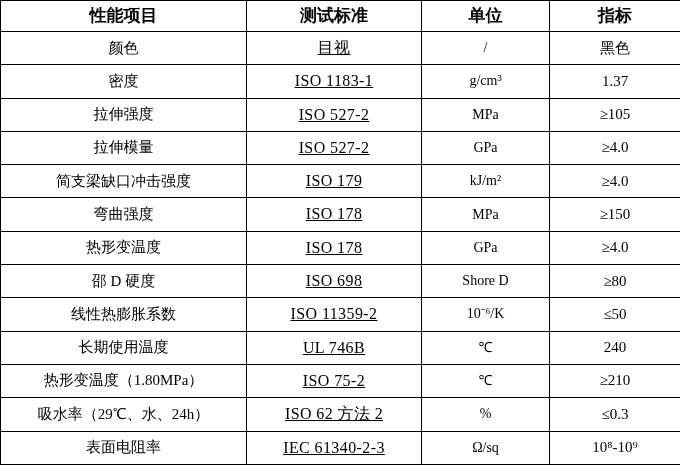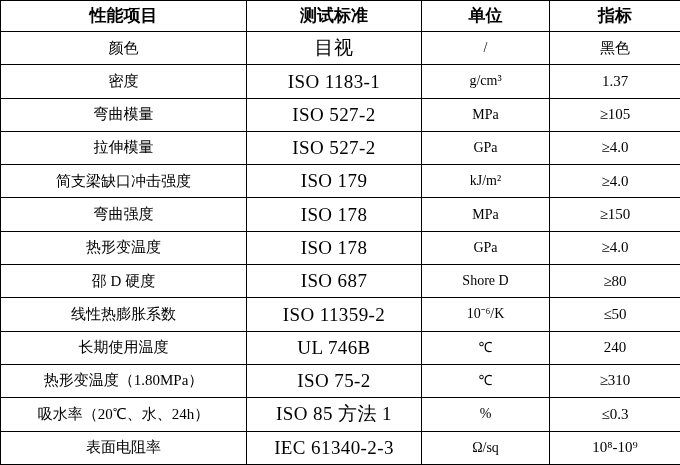--- a/index.html
+++ b/index.html
@@ -41,22 +41,23 @@
   }
   #spec-table tbody td {
     font-size: 15px;
     height: 27px;
   }
   #spec-table tbody td.col-0 {
     font-size: 15px;
   }
   #spec-table tbody td.col-1 {
     font-family: "Liberation Serif", serif;
-    font-size: 19px;
+    font-size: 16px;
     letter-spacing: 0.4px;
+    text-decoration: underline;
   }
   #spec-table tbody td.col-2 {
     font-family: "Liberation Serif", serif;
     font-size: 14px;
   }
   #spec-table tbody td.col-3 {
     font-family: "Liberation Serif", serif;
     font-size: 15px;
     margin-top: 28px;
   }
@@ -89,21 +90,21 @@
         <td class="col-2">/</td>
         <td class="col-3">黑色</td>
       </tr>
       <tr>
         <td class="col-0 cjk">密度</td>
         <td class="col-1">ISO 1183-1</td>
         <td class="col-2">g/cm³</td>
         <td class="col-3">1.37</td>
       </tr>
       <tr>
-        <td class="col-0 cjk">弯曲模量</td>
+        <td class="col-0 cjk">拉伸强度</td>
         <td class="col-1">ISO 527-2</td>
         <td class="col-2">MPa</td>
         <td class="col-3">≥105</td>
       </tr>
       <tr>
         <td class="col-0 cjk">拉伸模量</td>
         <td class="col-1">ISO 527-2</td>
         <td class="col-2">GPa</td>
         <td class="col-3">≥4.0</td>
       </tr>
@@ -120,45 +121,45 @@
         <td class="col-3">≥150</td>
       </tr>
       <tr>
         <td class="col-0 cjk">热形变温度</td>
         <td class="col-1">ISO 178</td>
         <td class="col-2">GPa</td>
         <td class="col-3">≥4.0</td>
       </tr>
       <tr>
         <td class="col-0 cjk">邵 D 硬度</td>
-        <td class="col-1">ISO 687</td>
+        <td class="col-1">ISO 698</td>
         <td class="col-2">Shore D</td>
         <td class="col-3">≥80</td>
       </tr>
       <tr>
         <td class="col-0 cjk">线性热膨胀系数</td>
         <td class="col-1">ISO 11359-2</td>
         <td class="col-2">10⁻⁶/K</td>
         <td class="col-3">≤50</td>
       </tr>
       <tr>
         <td class="col-0 cjk">长期使用温度</td>
         <td class="col-1">UL 746B</td>
         <td class="col-2">℃</td>
         <td class="col-3">240</td>
       </tr>
       <tr>
         <td class="col-0 cjk">热形变温度（1.80MPa）</td>
         <td class="col-1">ISO 75-2</td>
         <td class="col-2">℃</td>
-        <td class="col-3">≥310</td>
+        <td class="col-3">≥210</td>
       </tr>
       <tr>
-        <td class="col-0 cjk">吸水率（20℃、水、24h）</td>
-        <td class="col-1">ISO 85 方法 1</td>
+        <td class="col-0 cjk">吸水率（29℃、水、24h）</td>
+        <td class="col-1">ISO 62 方法 2</td>
         <td class="col-2">%</td>
         <td class="col-3">≤0.3</td>
       </tr>
       <tr>
         <td class="col-0 cjk">表面电阻率</td>
         <td class="col-1">IEC 61340-2-3</td>
         <td class="col-2">Ω/sq</td>
         <td class="col-3">10⁸-10⁹</td>
       </tr>
     </tbody>

